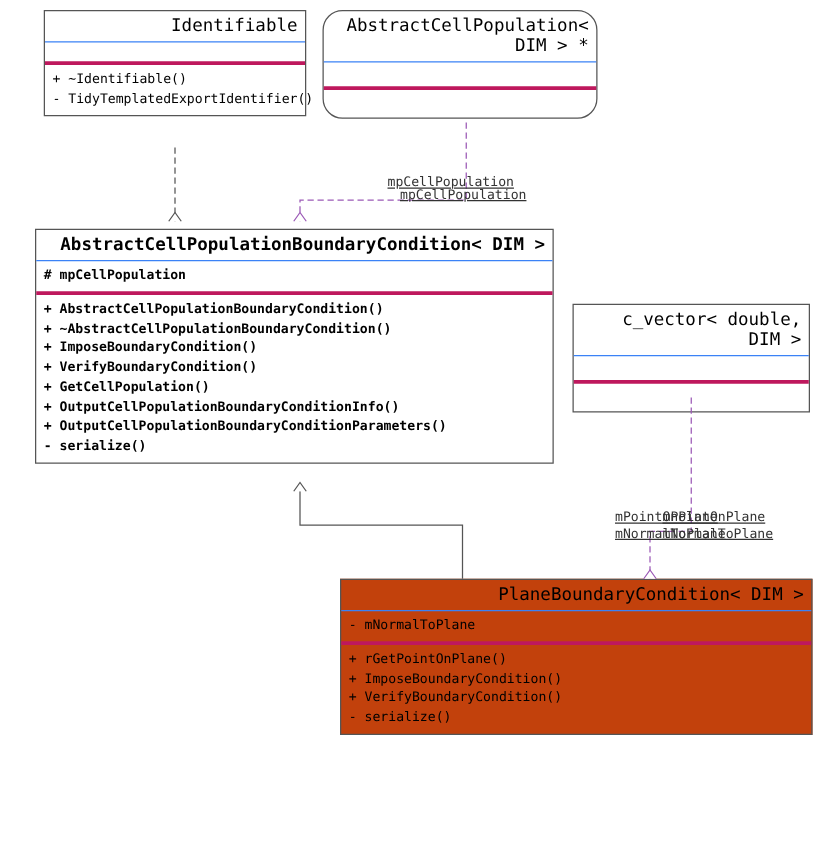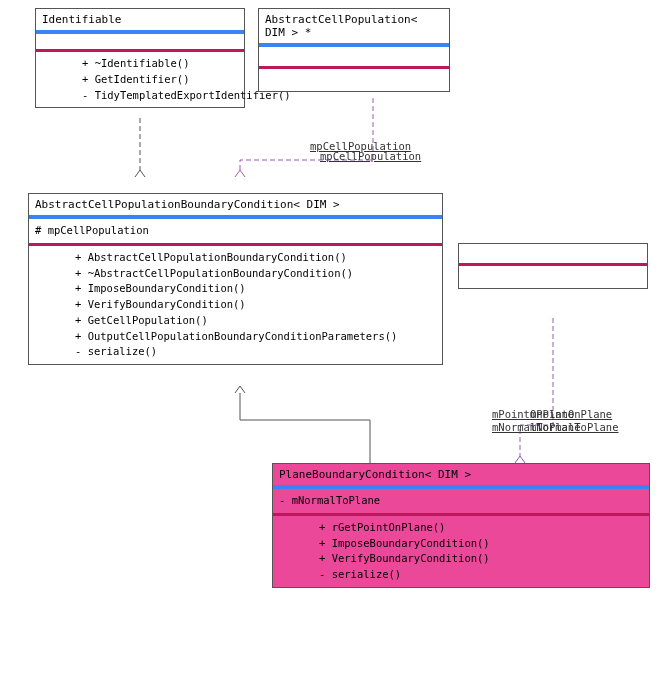--- a/index.html
+++ b/index.html
@@ -19,40 +19,39 @@
       height: 680px;
     }
 
     .uml-box {
       position: absolute;
       border: 1px solid #555;
       background: #fff;
     }
 
     .uml-box.highlighted {
-      background: #ec4899;
+      background: #c2410c;
     }
 
     .uml-header {
-      text-align: left;
+      text-align: right;
       padding: 4px 6px;
-      border-bottom: 4px solid #3b82f6;
-      font-size: 11px;
+      border-bottom: 1px solid #3b82f6;
+      font-size: 14px;
     }
 
     .uml-section {
       padding: 4px 6px;
       border-bottom: 3px solid #be185d;
       font-size: 10.5px;
       line-height: 1.5;
     }
 
     .uml-section:last-child {
       border-bottom: none;
-      margin-left: 40px;
     }
 
     .uml-section p {
       white-space: nowrap;
     }
 
     svg.arrows {
       position: absolute;
       top: 0;
       left: 0;
@@ -72,48 +71,49 @@
 </head>
 <body>
 
 <div class="diagram-container">
 
   <div class="uml-box" style="left:35px;top:8px;width:210px;">
     <div class="uml-header">Identifiable</div>
     <div class="uml-section" style="min-height:18px;"></div>
     <div class="uml-section">
       <p>+ ~Identifiable()</p>
-      <p>+ GetIdentifier()</p>
       <p>- TidyTemplatedExportIdentifier()</p>
     </div>
   </div>
 
-  <div class="uml-box" style="left:258px;top:8px;width:192px;">
+  <div class="uml-box" style="left:258px;top:8px;width:220px;border-radius:16px;">
     <div class="uml-header">AbstractCellPopulation&lt; DIM &gt; *</div>
     <div class="uml-section" style="min-height:22px;"></div>
     <div class="uml-section" style="min-height:22px;"></div>
   </div>
 
-  <div class="uml-box" style="left:28px;top:193px;width:415px;">
+  <div class="uml-box" style="left:28px;top:183px;width:415px;font-weight:bold;">
     <div class="uml-header">AbstractCellPopulationBoundaryCondition&lt; DIM &gt;</div>
     <div class="uml-section">
       <p># mpCellPopulation</p>
     </div>
     <div class="uml-section">
       <p>+ AbstractCellPopulationBoundaryCondition()</p>
       <p>+ ~AbstractCellPopulationBoundaryCondition()</p>
       <p>+ ImposeBoundaryCondition()</p>
       <p>+ VerifyBoundaryCondition()</p>
       <p>+ GetCellPopulation()</p>
+      <p>+ OutputCellPopulationBoundaryConditionInfo()</p>
       <p>+ OutputCellPopulationBoundaryConditionParameters()</p>
       <p>- serialize()</p>
     </div>
   </div>
 
   <div class="uml-box" style="left:458px;top:243px;width:190px;">
+    <div class="uml-header">c_vector&lt; double, DIM &gt;</div>
     <div class="uml-section" style="min-height:22px;"></div>
     <div class="uml-section" style="min-height:22px;"></div>
   </div>
 
   <div class="uml-box highlighted" style="left:272px;top:463px;width:378px;">
     <div class="uml-header">PlaneBoundaryCondition&lt; DIM &gt;</div>
     <div class="uml-section">
       <p>- mNormalToPlane</p>
     </div>
     <div class="uml-section">

